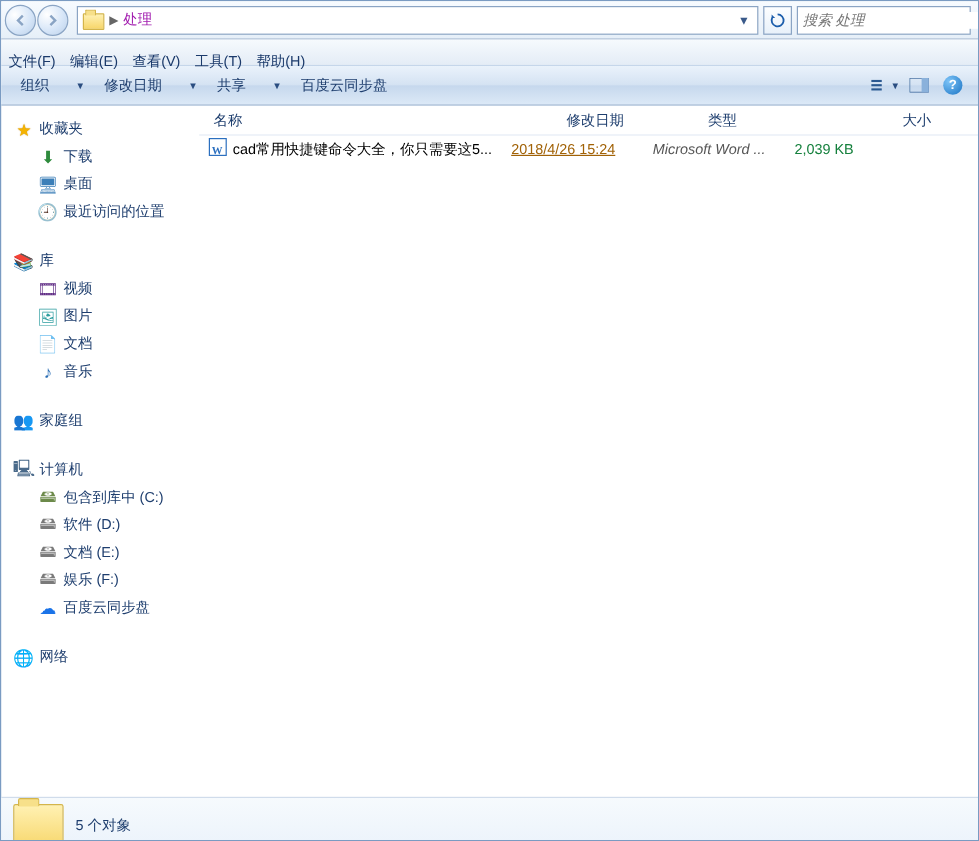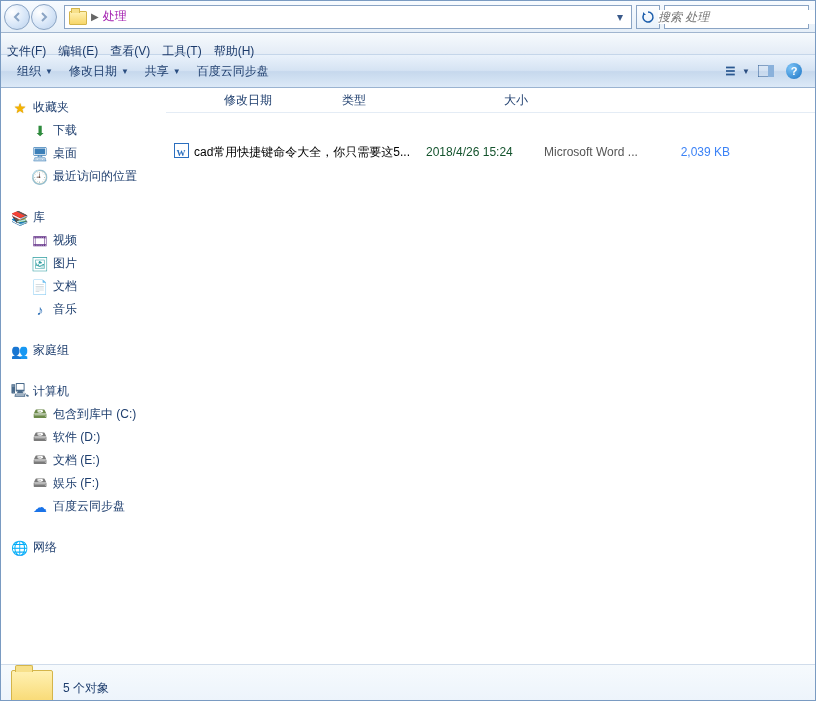--- a/index.html
+++ b/index.html
@@ -6,28 +6,28 @@
     body { width: 816px; height: 701px; background: #fff; border: 1px solid #7a9bc2; overflow: hidden; }
 
     .nav-bar { height: 32px; background: linear-gradient(#f7fbff,#e6eff8); display: flex; align-items: center; border-bottom: 1px solid #a0b5cf; }
     .nav-btns { display: flex; gap: 1px; padding: 0 3px; }
     .nav-btn { width: 26px; height: 26px; border-radius: 50%; border: 1px solid #8aa4c4; background: radial-gradient(circle at 30% 30%, #fff, #d4e4f7 60%, #bcd0e8); display:flex; align-items:center; justify-content:center; color:#aab8cb; cursor:pointer;}
     .addr-box { flex:1; height: 24px; margin: 0 4px; background:#fff; border:1px solid #8aa4c4; display:flex; align-items:center; padding: 0 4px; gap:4px;}
     .addr-sep { color:#666; font-size:10px;}
     .addr-text { color:#a21caf; }
     .addr-drop { margin-left:auto; color:#3a5a8a; cursor:pointer; padding:0 4px;}
     .refresh-btn { width:24px; height:24px; border:1px solid #8aa4c4; margin-right:4px; display:flex; align-items:center; justify-content:center; background:linear-gradient(#fdfeff,#e8f1fa); color:#1b5dab; cursor:pointer;}
-    .search-box { width: 145px; height:24px; margin-right:6px; border:1px solid #8aa4c4; background:#fff; display:flex; align-items:center; padding:0 4px;justify-content:center; }
+    .search-box { width: 145px; height:24px; margin-right:6px; border:1px solid #8aa4c4; background:#fff; display:flex; align-items:center; padding:0 4px; }
     .search-box input { flex:1; border:none; outline:none; font-style:italic; color:#999; font-size:12px; }
 
     .menu-bar { height: 22px; background: linear-gradient(#f6fafd,#e4ecf6); display:flex; align-items:center; padding: 0 6px; gap: 12px; border-bottom:1px solid #c5d6ea; }
     .menu-item { color:#1b3a6b; cursor:pointer;margin-top:16px; }
 
     .cmd-bar { height: 33px; background: linear-gradient(#eaf2fb,#d5e3f3 48%,#c6d8ed 52%,#dce9f7); display:flex; align-items:center; padding: 0 8px; border-bottom:1px solid #9ab3d1; }
-    .cmd-item { color:#1e3e6e; display:flex; align-items:center; gap:4px; padding: 0 8px; cursor:pointer;}
+    .cmd-item { color:#1e3e6e; display:flex; align-items:center; gap:22px; padding: 0 8px; cursor:pointer;}
     .cmd-drop { font-size:8px; color:#2a4d80;}
     .cmd-right { margin-left:auto; display:flex; align-items:center; gap:2px; }
     .cmd-iconbtn { width:26px; height:22px; display:flex; align-items:center; justify-content:center; border:1px solid transparent; cursor:pointer; color:#2b5991;}
     .help-circle { width:16px; height:16px; border-radius:50%; background:radial-gradient(circle at 30% 30%,#7cc3f7,#1b74c4); color:#fff; display:flex; align-items:center; justify-content:center; font-weight:bold; font-size:11px;}
 
     .body-area { display:flex; height: 576px; }
 
     .nav-pane { width: 165px; padding: 8px 4px; overflow:auto; }
     .tree-group { margin-bottom: 18px; }
     .tree-row { display:flex; align-items:center; height: 23px; gap:4px; padding-left: 6px; cursor:pointer; color:#1e3e6e;}
@@ -50,26 +50,26 @@
     .cloud { color:#1a73e8;}
     .net { color:#3a6fa8;}
 
     .file-pane { flex:1; display:flex; flex-direction:column; }
     .col-hdr { height:25px; display:flex; align-items:center; border-bottom:1px solid #e4ecf5; padding-left:6px;}
     .col { color:#1e3e6e; padding:0 6px; cursor:pointer;}
     .c-name { width: 248px; }
     .c-date { width: 118px; margin-left: 46px; }
     .c-type { width: 118px; }
     .c-size { width: 80px; text-align:right;}
-    .item-row { height:22px; display:flex; align-items:center; padding-left:6px;margin-top:28px;}
+    .item-row { height:22px; display:flex; align-items:center; padding-left:6px;}
     .item-row .ico { width:18px; text-align:center; color:#2b6fbf;}
     .item-name { width:230px; padding-left:4px; color:#000; white-space:nowrap; overflow:hidden; text-overflow:ellipsis;}
-    .item-date { width:118px; padding:0 6px; color:#14532d;}
-    .item-type { width:118px; padding:0 6px; color:#555; white-space:nowrap; overflow:hidden; text-overflow:ellipsis;}
-    .item-size { width:80px; padding:0 6px; color:#3b82f6; text-align:right;}
+    .item-date { width:118px; padding:0 6px; color:#a16207;text-decoration:underline;}
+    .item-type { width:118px; padding:0 6px; color:#555; white-space:nowrap; overflow:hidden; text-overflow:ellipsis;font-style:italic;}
+    .item-size { width:80px; padding:0 6px; color:#15803d; text-align:left;}
 
     .details-pane { height:48px; border-top:1px solid #d0dceb; background:linear-gradient(#f6fafd,#eaf2fb); display:flex; align-items:center; padding:4px 10px; gap:10px;}
     .big-folder { width:42px; height:38px; background:linear-gradient(#fff1b3,#f7d66a); border-radius:2px; border:1px solid #d4b54a; position:relative;}
     .big-folder::before { content:""; position:absolute; top:-6px; left:3px; width:16px; height:6px; background:#f7e08a; border:1px solid #d4b54a; border-bottom:none; border-radius:2px 2px 0 0;}
     .dp-text { color:#1e3e6e; }
 
     .word-ico { display:inline-block; width:15px; height:15px; background:#fff; border:1px solid #2b6fbf; position:relative;}
     .word-ico::after { content:"W"; position:absolute; left:2px; bottom:-1px; font-size:9px; font-weight:bold; color:#2b6fbf; font-family:"Times New Roman",serif;}
     .folder-sm { width:18px; height:14px; background:linear-gradient(#fff1b3,#f7d66a); border:1px solid #d4b54a; border-radius:1px; display:inline-block; position:relative; top:1px;}
     .folder-sm::before{content:"";position:absolute;top:-4px;left:1px;width:7px;height:4px;background:#f7e08a;border:1px solid #d4b54a;border-bottom:none;border-radius:1px 1px 0 0;}
@@ -232,20 +232,21 @@
     <div class="tree-group">
       <div class="tree-row">
           <span class="tree-ico net">🌐</span>
           <span>网络</span>
         </div>
     </div>
   </div>
 
   <div class="file-pane">
     <div class="col-hdr">
+      <div class="col c-name">名称</div>
       <div class="col c-date">修改日期</div>
       <div class="col c-type">类型</div>
       <div class="col c-size">大小</div>
     </div>
     <div class="item-row">
       <span class="ico"><span class="word-ico"></span></span>
       <span class="item-name">cad常用快捷键命令大全，你只需要这5...</span>
       <span class="item-date">2018/4/26 15:24</span>
       <span class="item-type">Microsoft Word ...</span>
       <span class="item-size">2,039 KB</span>

